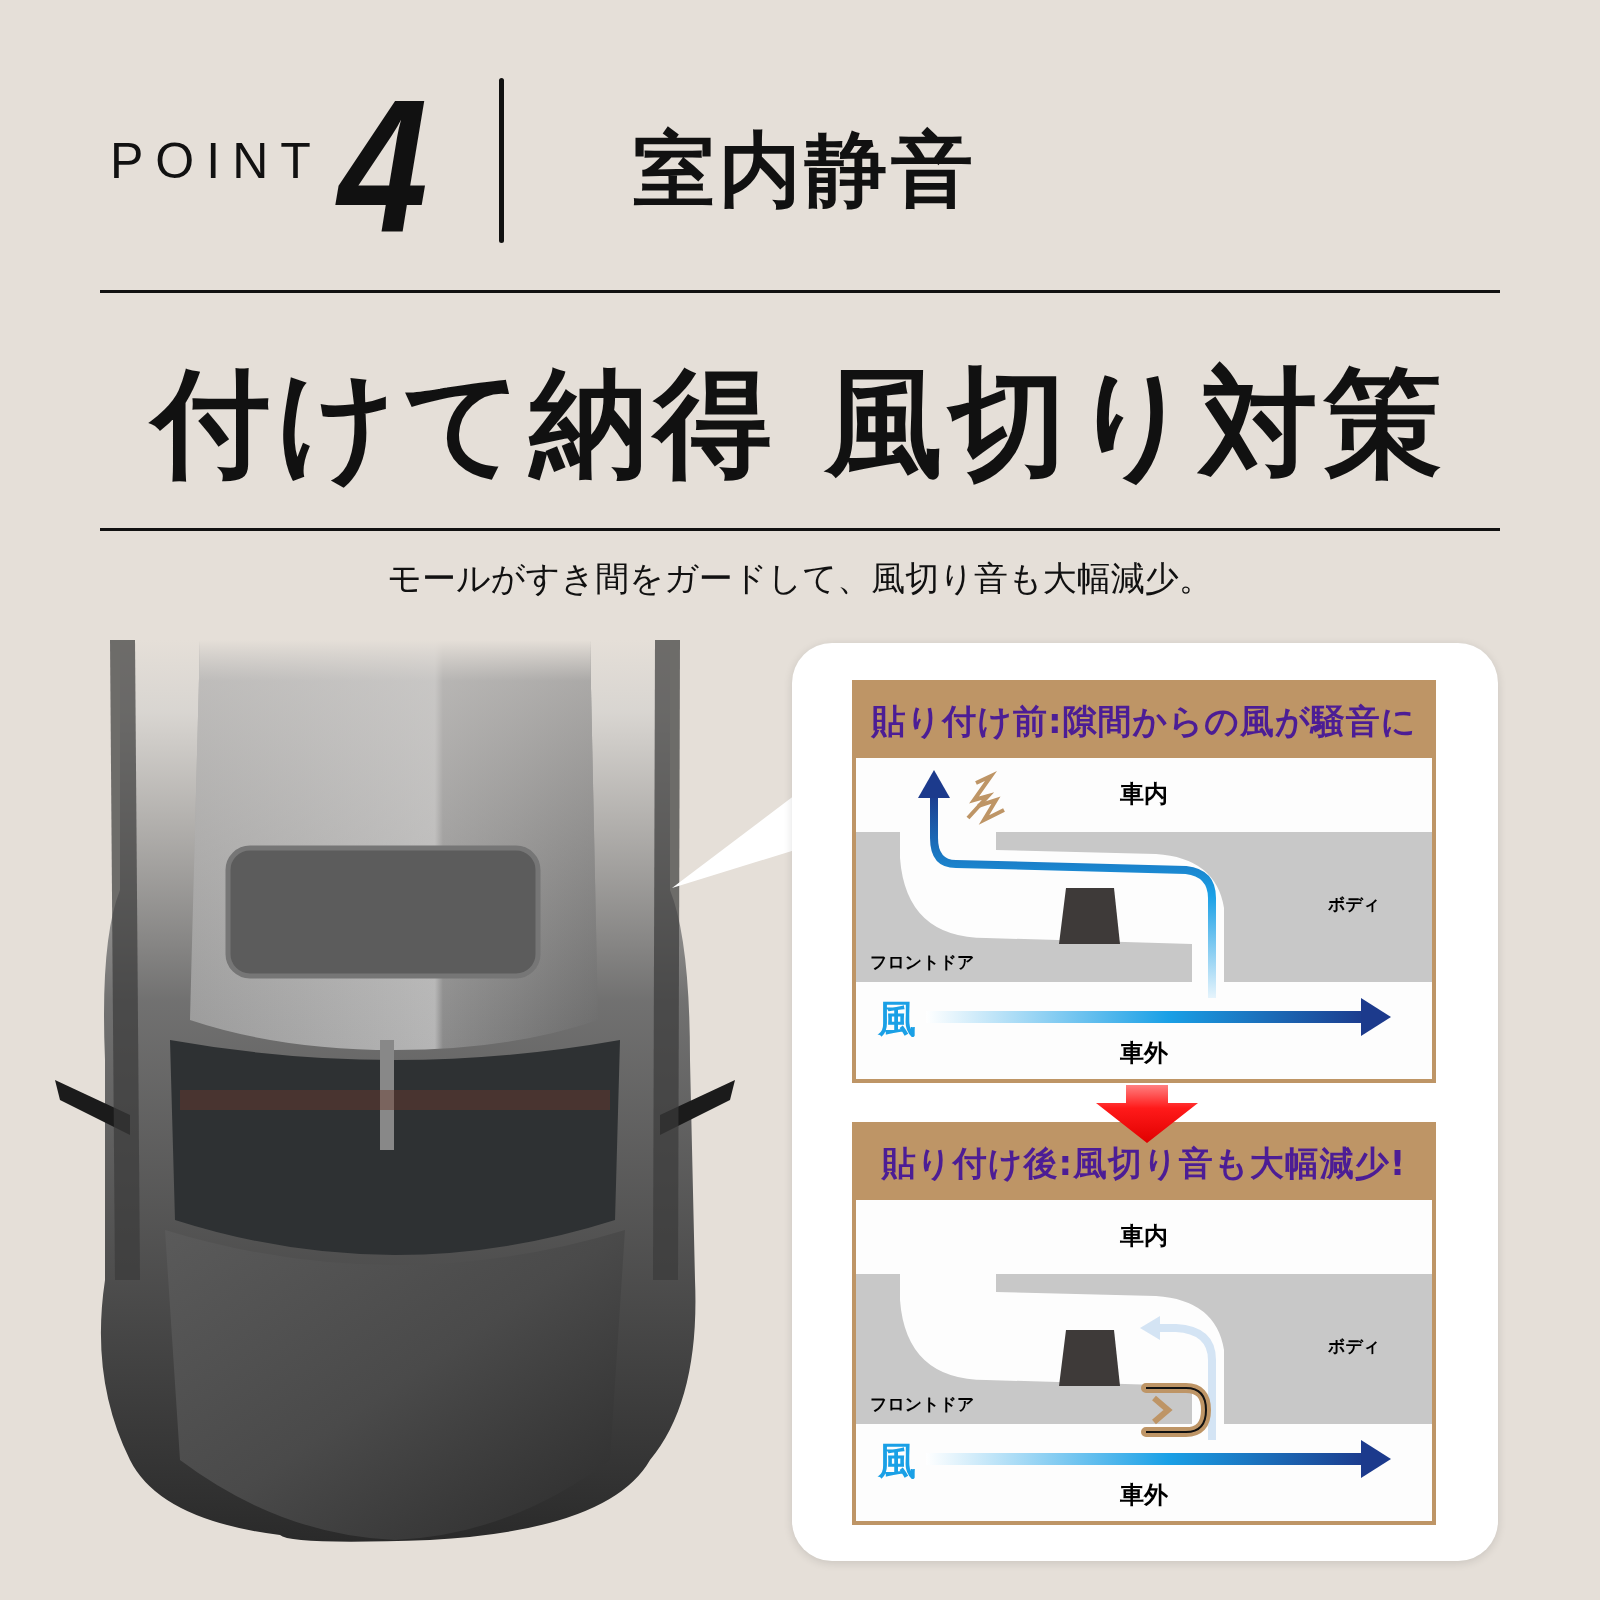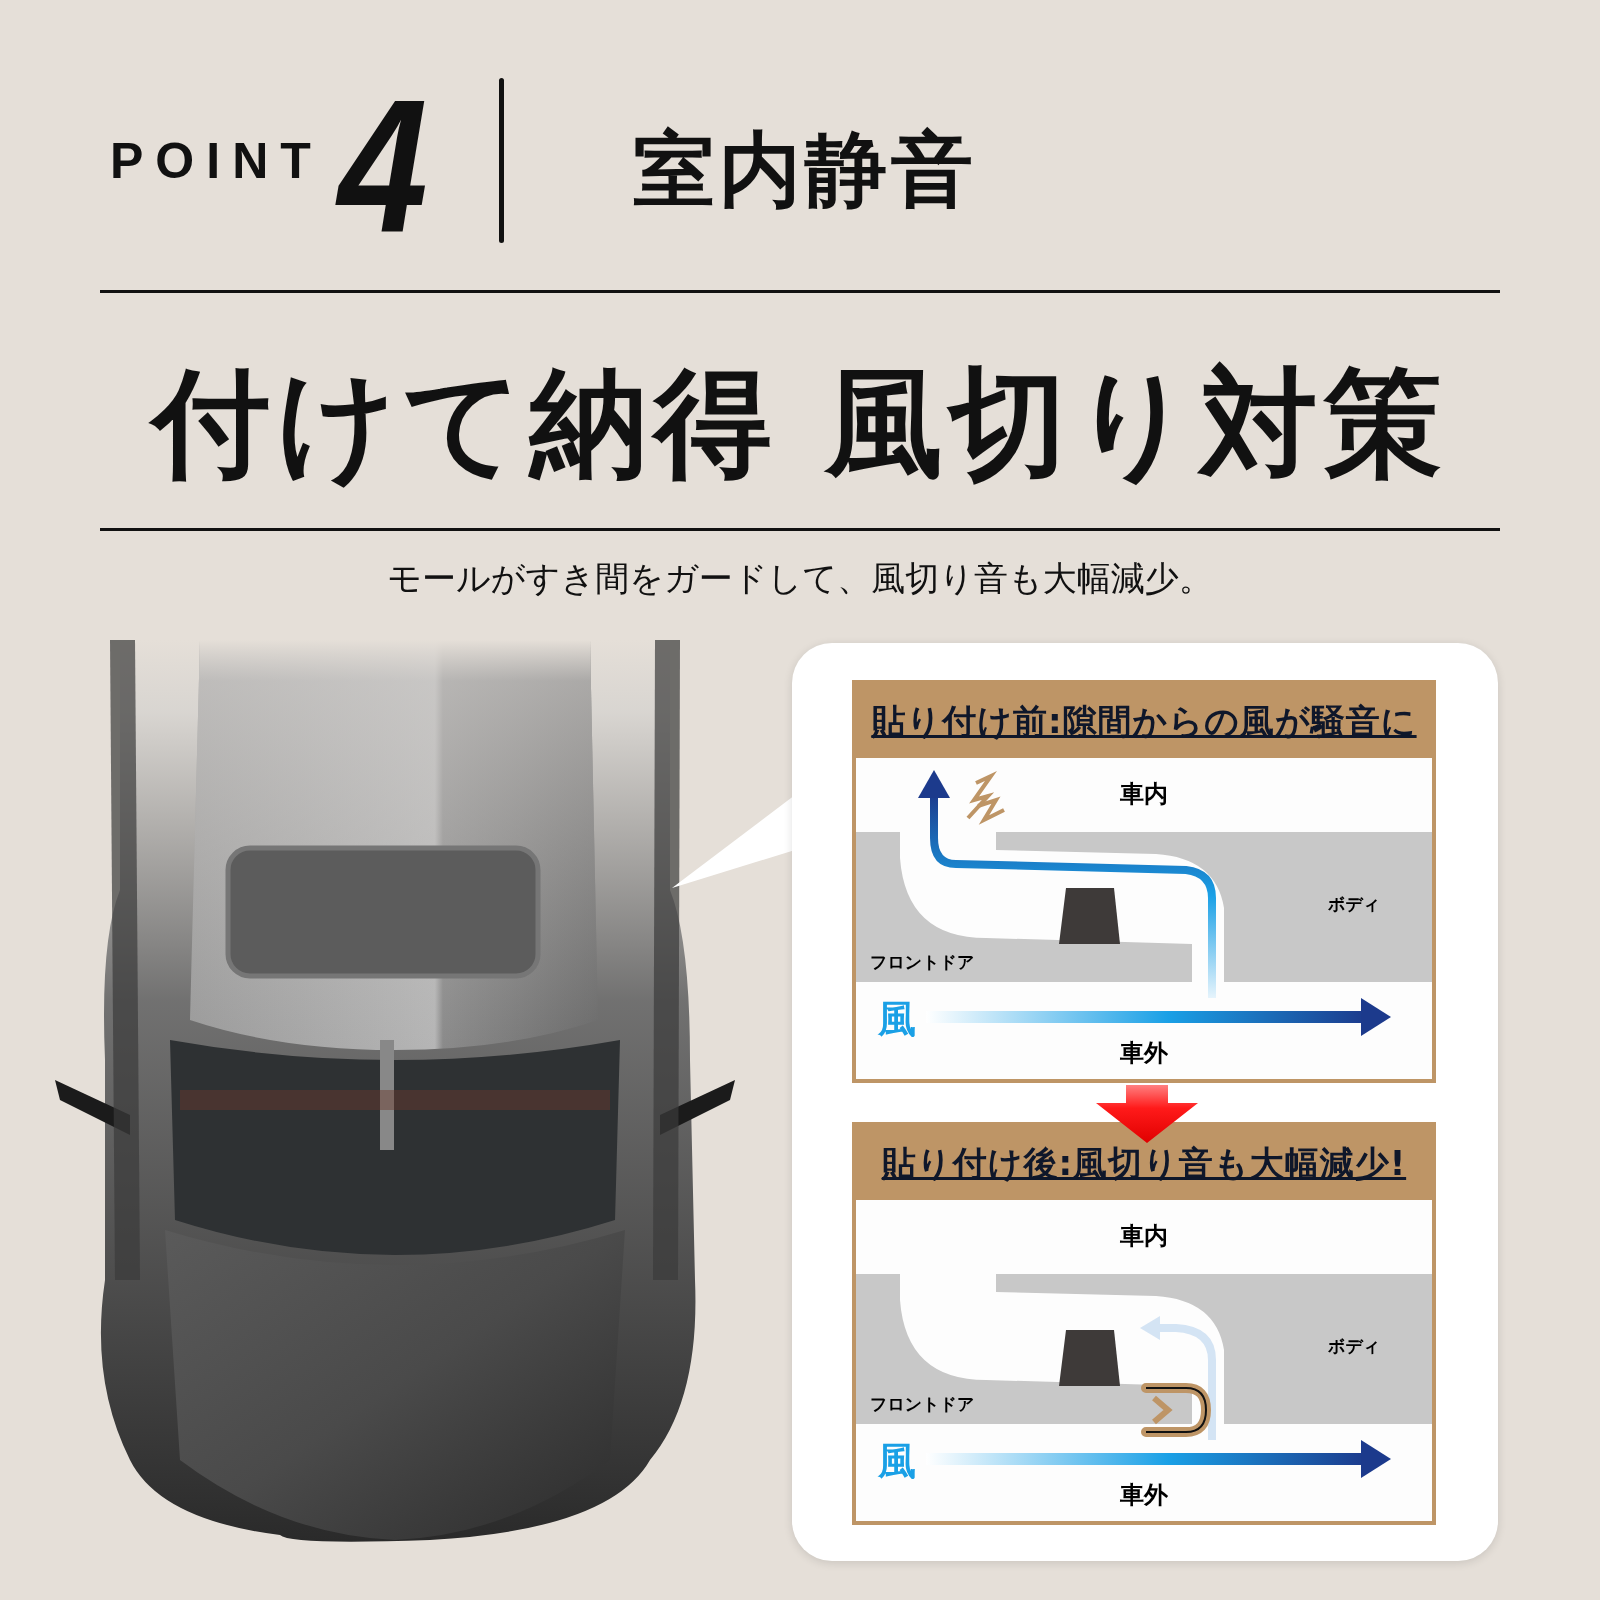--- a/index.html
+++ b/index.html
@@ -1,29 +1,29 @@
 <!DOCTYPE html>
 <html><head>
 <meta charset="utf-8">
 <style>
   html, body { margin:0; padding:0; }
   body { width:1600px; height:1600px; background:#e5dfd8; position:relative; overflow:hidden; font-family:"DejaVu Sans", sans-serif; color:#111; }
   .abs { position:absolute; }
-  .point-label { left:110px; top:132px; font-family:"Liberation Sans", sans-serif; font-size:50px; letter-spacing:12px; font-weight:700; }
+  .point-label { left:110px; top:132px; font-family:"Liberation Sans", sans-serif; font-size:50px; letter-spacing:12px; font-weight:400; }
   .point-num { left:338px; top:70px; font-family:"Liberation Sans", sans-serif; font-size:190px; font-weight:bold; font-style:italic; line-height:1; transform:scaleX(0.85); transform-origin:left; }
   .vdivider { left:499px; top:78px; width:5px; height:165px; background:#111; border-radius:3px; }
   .cat-title { left:585px; top:116px; font-size:82px; font-weight:bold; letter-spacing:4px;margin-left:48px; }
   .hr { left:100px; width:1400px; height:3px; background:#111; }
   .headline { left:0; width:1600px; top:345px; text-align:center; font-size:118px; font-weight:bold; letter-spacing:6px; }
   .subtitle { left:0; width:1600px; top:556px; text-align:center; font-size:34px; }
   .car { left:50px; top:640px; width:690px; height:940px; }
   .card { left:792px; top:643px; width:706px; height:918px; background:#fff; border-radius:40px; box-shadow:0 2px 10px rgba(0,0,0,0.12); }
   .tail { left:670px; top:780px; width:140px; height:130px; }
   .panel { left:852px; width:584px; border:4px solid #be9566; background:#fdfdfd; box-sizing:border-box; overflow:hidden; }
-  .panel-head { background:#be9566; color:#0f172a; height:74px; line-height:74px; text-align:center; font-size:34px; font-weight:bold; letter-spacing:1px;text-decoration:underline; }
+  .panel-head { background:#be9566; color:#4c1d95; height:74px; line-height:74px; text-align:center; font-size:34px; font-weight:bold; letter-spacing:1px; }
   .panel svg { display:block; }
   .red-arrow { left:1092px; top:1085px; width:110px; height:60px; }
 </style>
 </head>
 <body>
 
 <div class="abs point-label">POINT</div>
 <div class="abs point-num">4</div>
 <div class="abs vdivider"></div>
 <div class="abs cat-title">室内静音</div>

